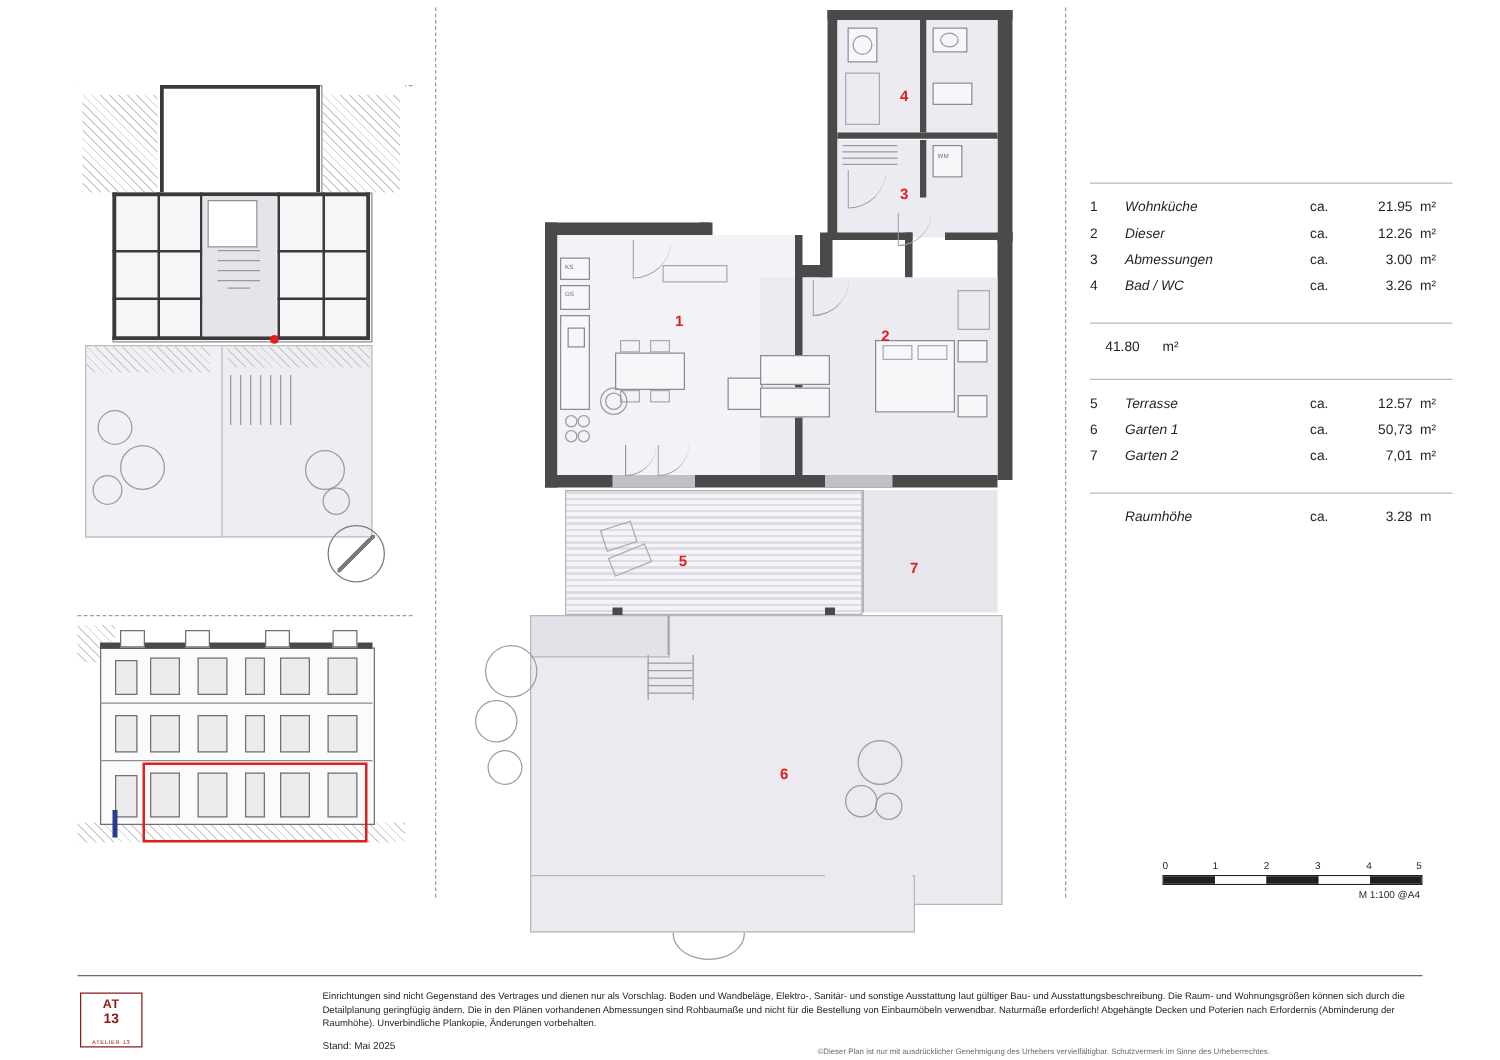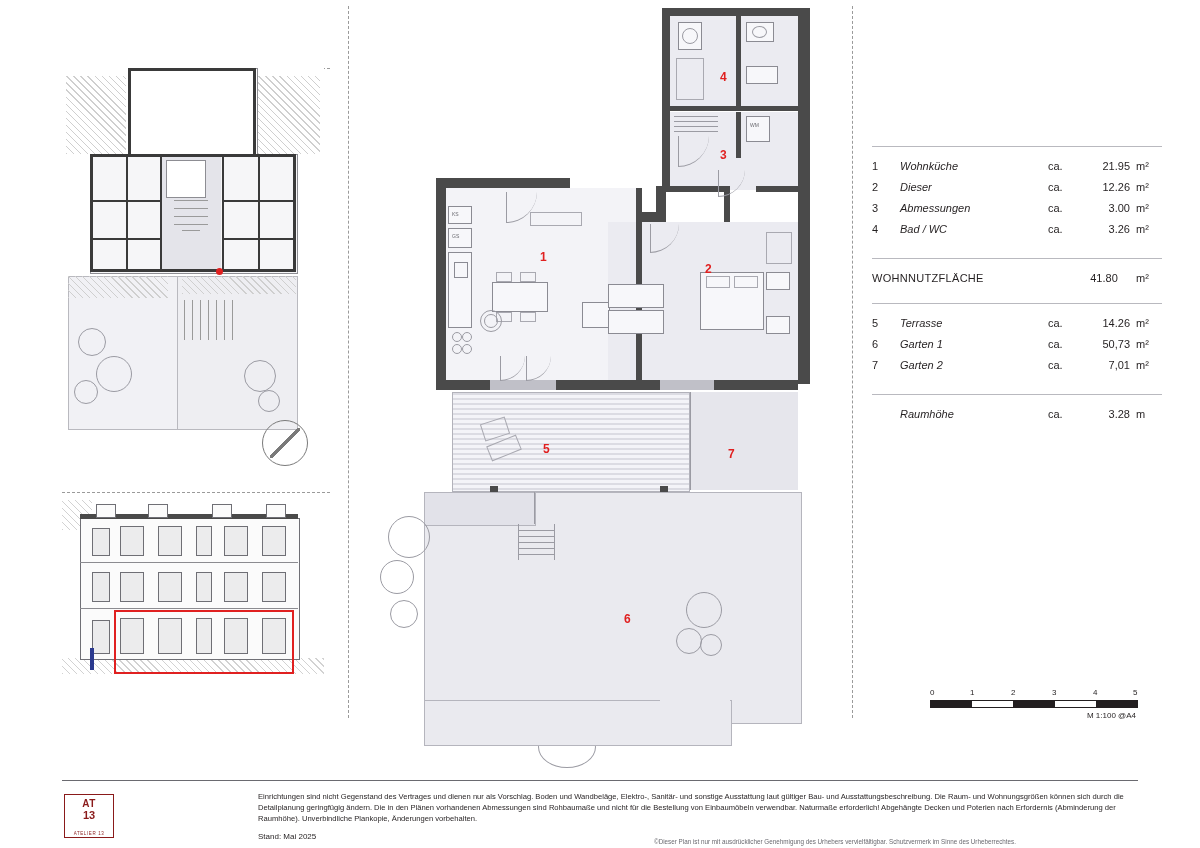--- a/index.html
+++ b/index.html
@@ -359,32 +359,31 @@
       <div class="c-no">4</div>
       <div class="c-name">Bad / WC</div>
       <div class="c-ca">ca.</div>
       <div class="c-val">3.26</div>
       <div class="c-unit">m²</div>
     </div>
 
     <div class="rule" style="margin-top:18px;"></div>
 
     <div class="sumline">
-      <div class="sum-name">WOHNNUTZFLÄCHE</div>
       <div class="sum-val">41.80</div>
       <div class="sum-unit">m²</div>
     </div>
 
     <div class="rule" style="margin-top:14px;"></div>
 
     <div class="rowline">
       <div class="c-no">5</div>
       <div class="c-name">Terrasse</div>
       <div class="c-ca">ca.</div>
-      <div class="c-val">14.26</div>
+      <div class="c-val">12.57</div>
       <div class="c-unit">m²</div>
     </div>
     <div class="rowline">
       <div class="c-no">6</div>
       <div class="c-name">Garten 1</div>
       <div class="c-ca">ca.</div>
       <div class="c-val">50,73</div>
       <div class="c-unit">m²</div>
     </div>
     <div class="rowline">

